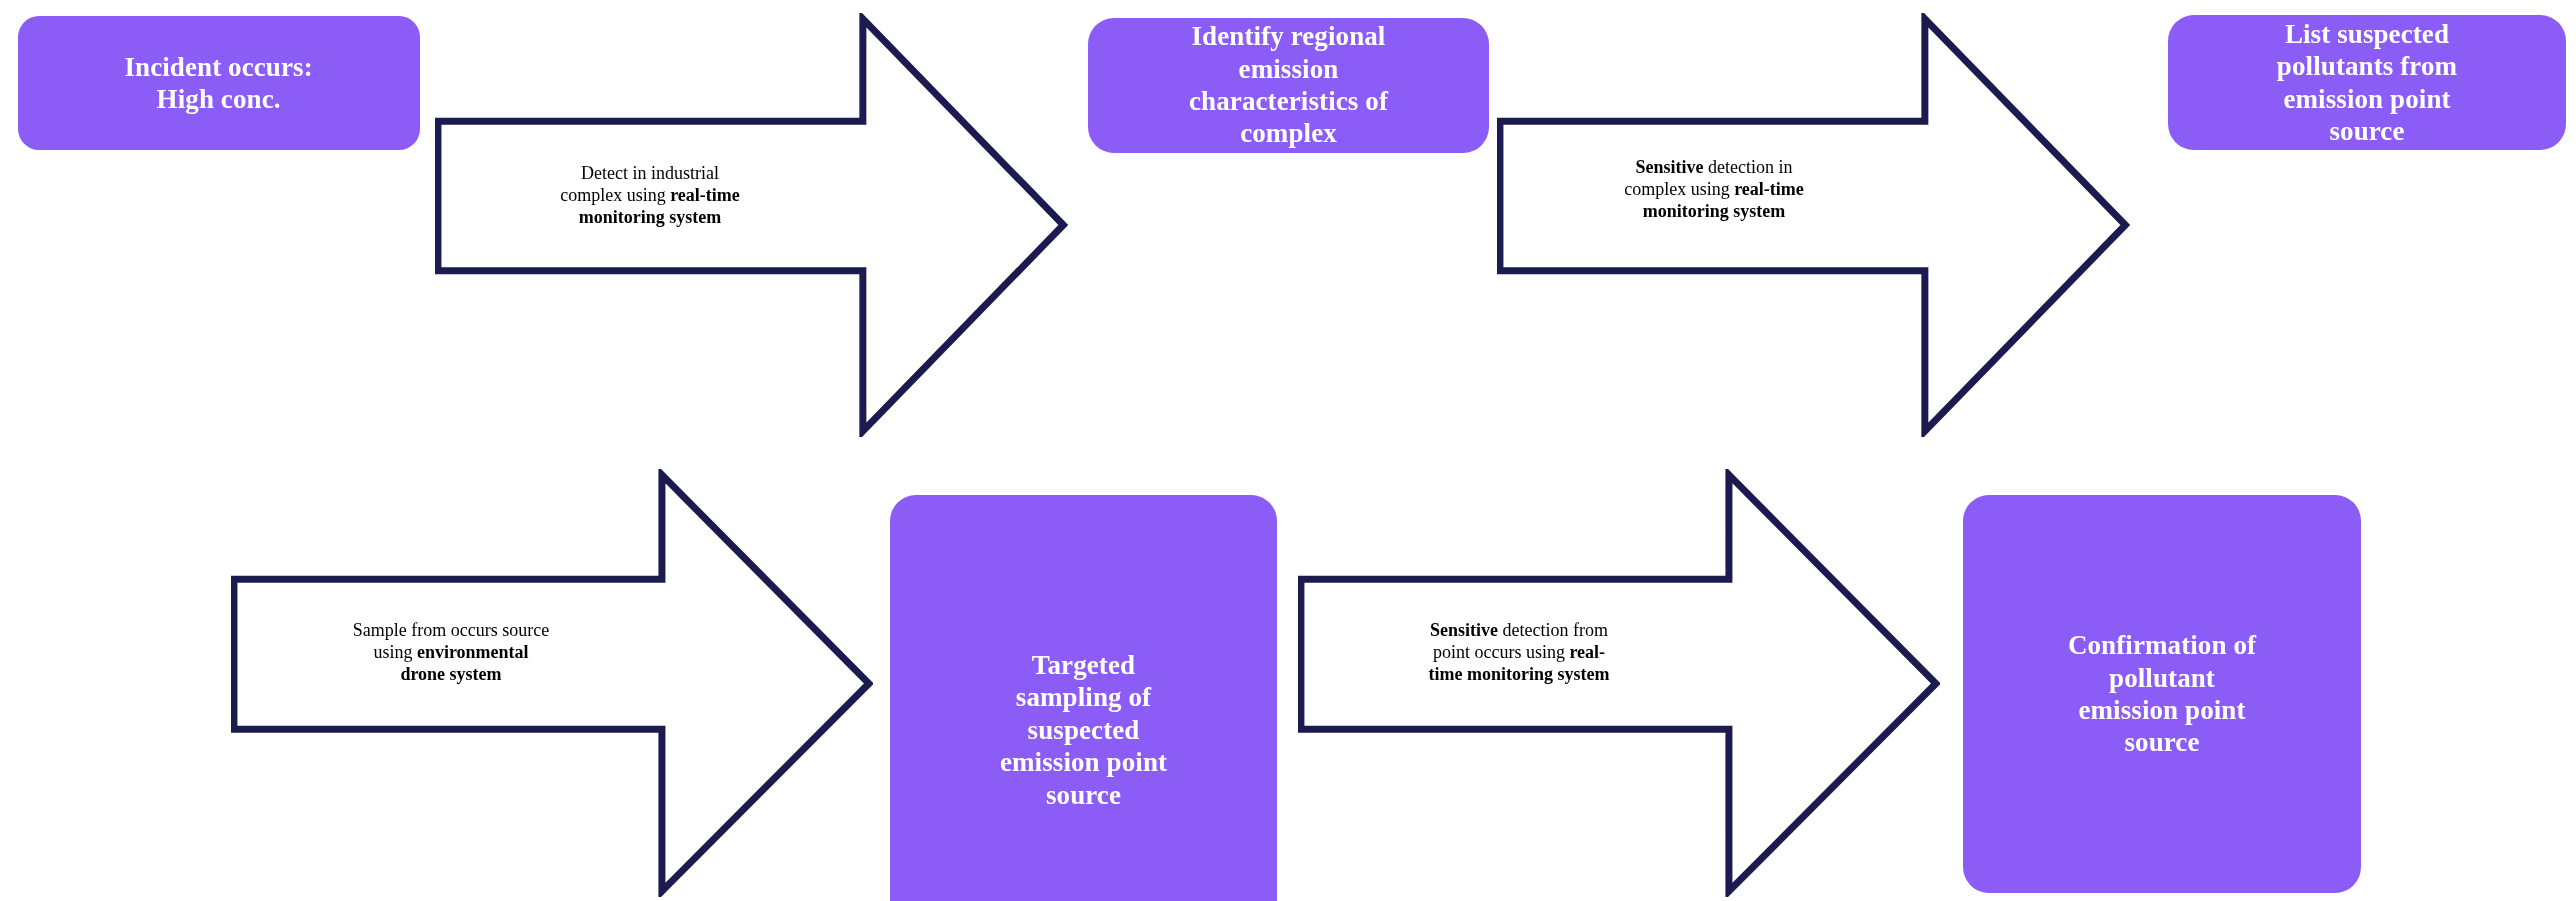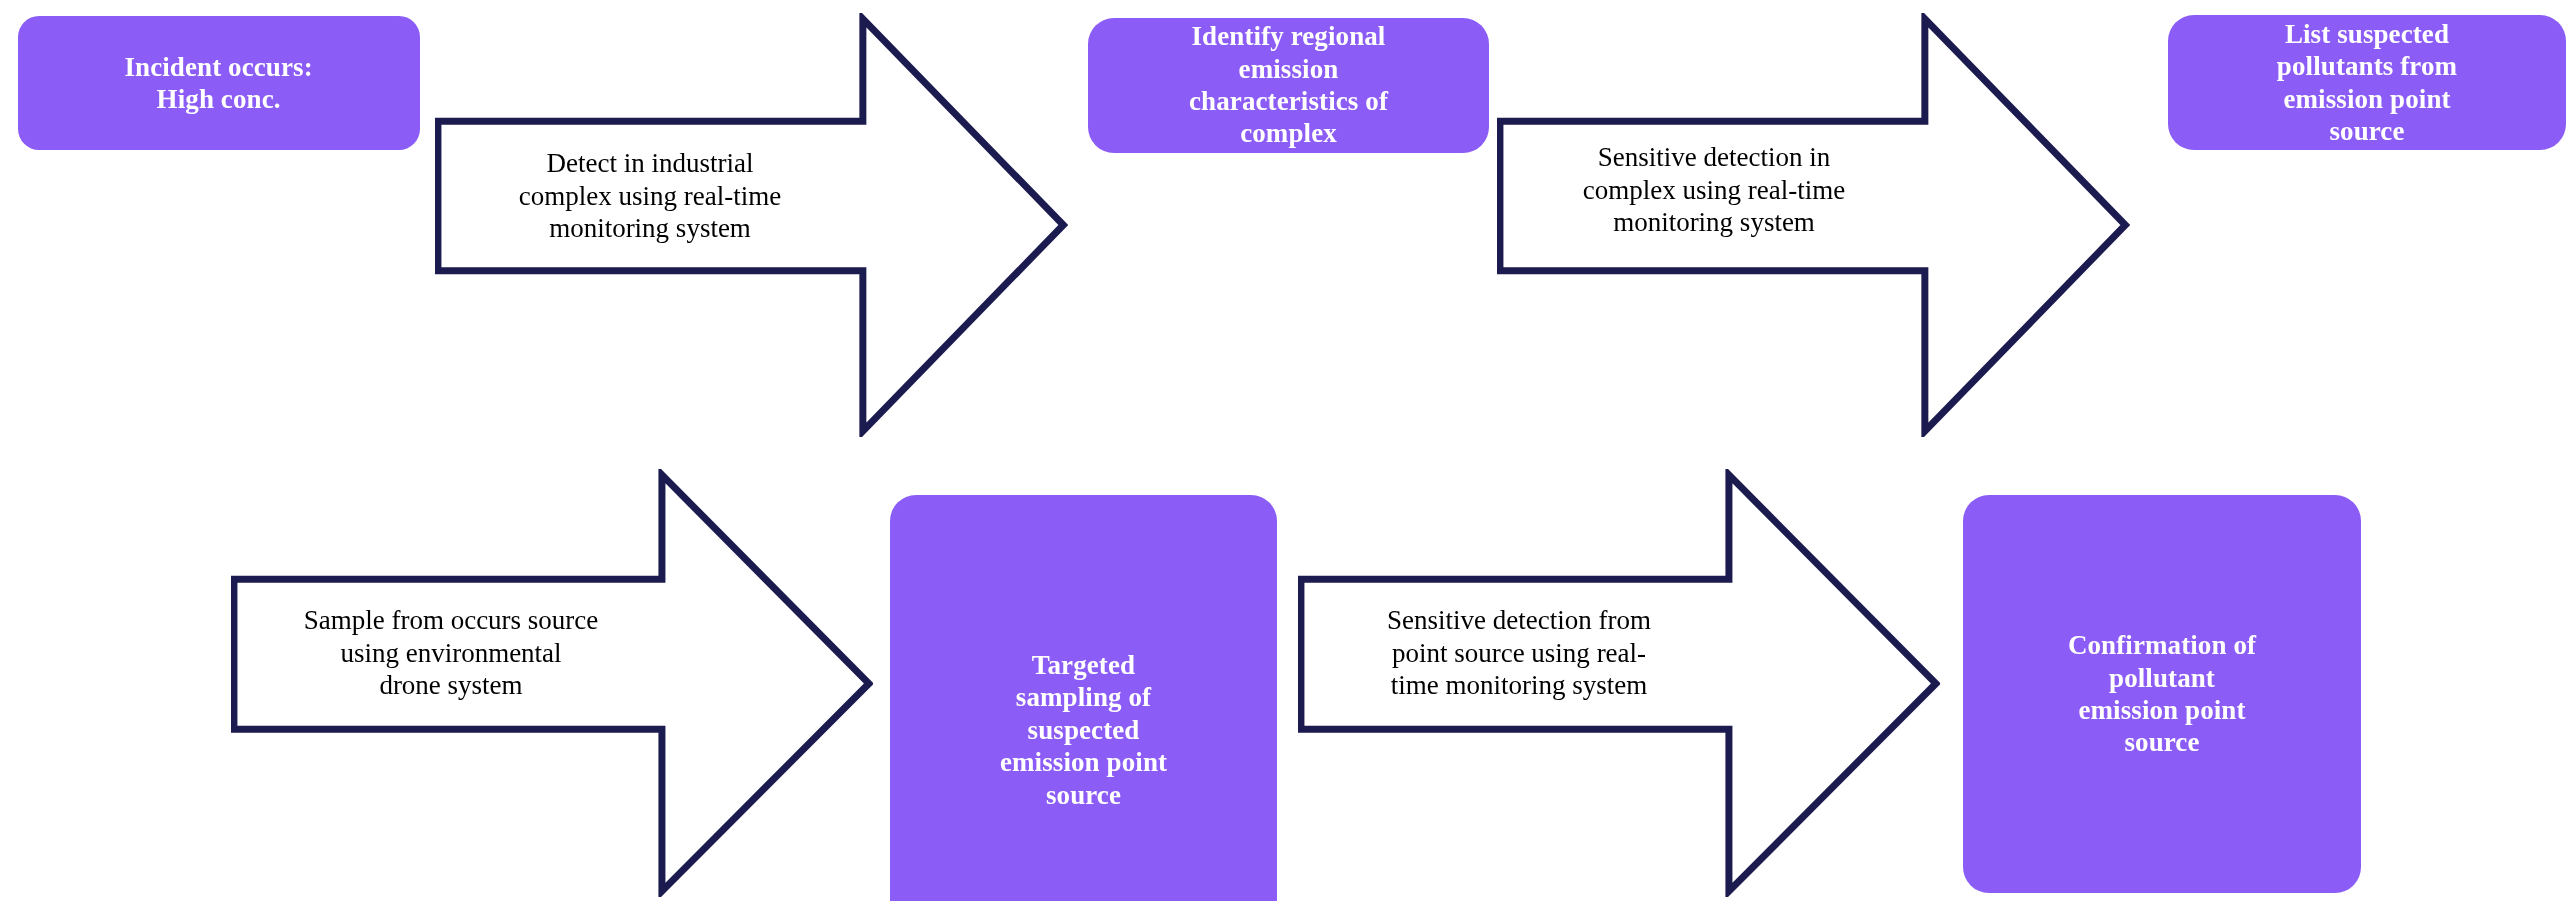--- a/index.html
+++ b/index.html
@@ -60,29 +60,29 @@
     display: flex;
     align-items: center;
     justify-content: center;
     text-align: center;
     color: #000000;
     font-family: "Liberation Serif", "DejaVu Serif", serif;
     line-height: 1.22;
     white-space: pre-line;
     pointer-events: none;
   }
-  .arrow-label b { font-weight: normal; }
+  .arrow-label b { font-weight: bold; }
 
   
   .fs-node-1 { font-size: 27px; }
   .fs-node-2 { font-size: 27px; }
   .fs-node-3 { font-size: 27px; }
   .fs-node-4 { font-size: 27px; }
   .fs-node-5 { font-size: 27px; }
-  .fs-arrow  { font-size: 27px; }
+  .fs-arrow  { font-size: 18px; }
 </style>
 </head>
 <body>
 
 <div id="canvas">
 
   <div class="node fs-node-1" style="left:17.6px; top:16.4px; width:402px; height:134px;border-radius:21px;">
     <span class="node-text">Incident occurs:
 High conc.</span>
   </div>
@@ -135,21 +135,21 @@
 emission point
 source</span>
   </div>
 
   <div class="arrow" style="left:1298px; top:469px; width:642px; height:428px;">
     <svg viewBox="0 0 1095 730" preserveAspectRatio="none">
       <polygon points="5,188 735,188 735,10 1088,366 735,720 735,444 5,444" fill="#ffffff" stroke="#1b1b4f" stroke-width="7" stroke-linejoin="miter" vector-effect="non-scaling-stroke"></polygon>
     </svg>
   </div>
   <div class="arrow-label fs-arrow" style="left:1308px; top:580px; width:422px; height:146px;">
-    <span><b>Sensitive</b><span> detection from</span><br><span>point source using </span><b>real-</b><br><b>time monitoring system</b></span>
+    <span><b>Sensitive</b><span> detection from</span><br><span>point occurs using </span><b>real-</b><br><b>time monitoring system</b></span>
   </div>
 
   <div class="node fs-node-5" style="left:1963px; top:495px; width:398px; height:398px;">
     <span class="node-text">Confirmation of
 pollutant
 emission point
 source</span>
   </div>
 
 </div>

